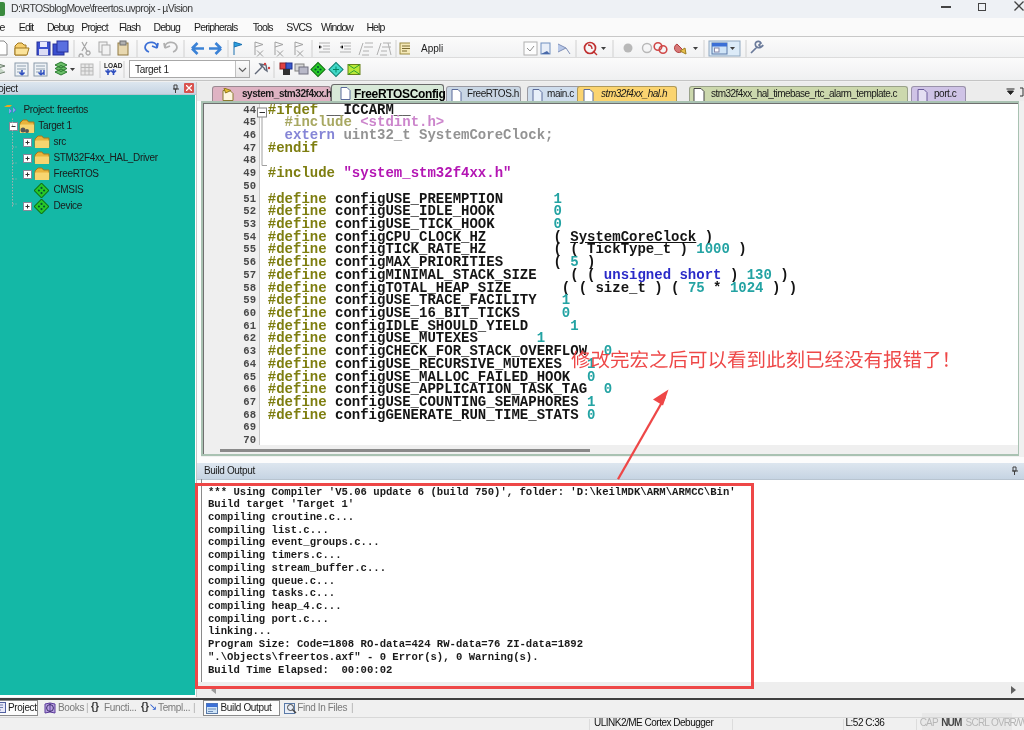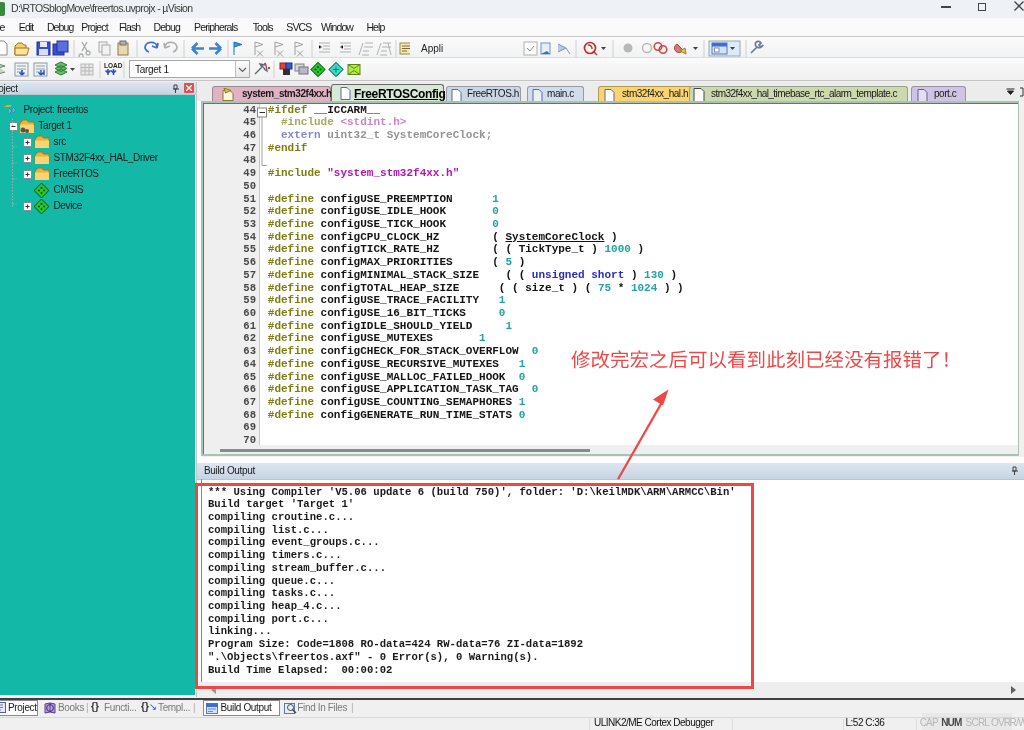--- a/index.html
+++ b/index.html
@@ -270,21 +270,21 @@
       <path d="M1 0.5 h6 l3 3 v9 h-9 z" fill="#fff" stroke="#5a6a9a"></path>
     </svg>
   <span style="position:absolute;left:20px;top:1px;font-size:10px;letter-spacing:-0.45px;color:#1a1a1a;">FreeRTOS.h</span>
 </div>
 <div class="abs" style="left:527px;top:85.5px;width:57px;height:15.5px;background:#cfdded;border:1px solid #9a9aa2;border-bottom:none;border-radius:3px 3px 0 0;">
   <svg style="position:absolute;left:3.5px;top:2.5px" width="11" height="13">
       <path d="M1 0.5 h6 l3 3 v9 h-9 z" fill="#e8f0fa" stroke="#5a6a9a"></path>
     </svg>
   <span style="position:absolute;left:19px;top:1px;font-size:10px;letter-spacing:-0.45px;color:#1a1a1a;">main.c</span>
 </div>
-<div class="abs" style="left:598px;top:85.5px;width:100px;height:18px;background:#fbd470;border:1px solid #b09a5a;border-bottom:none;border-radius:3px 3px 0 0;">
+<div class="abs" style="left:577px;top:85.5px;width:100px;height:18px;background:#fbd470;border:1px solid #b09a5a;border-bottom:none;border-radius:3px 3px 0 0;font-style:italic;">
   <svg style="position:absolute;left:4.5px;top:2.5px" width="11" height="13">
       <path d="M1 0.5 h6 l3 3 v9 h-9 z" fill="#fff" stroke="#5a6a9a"></path>
     </svg>
   <span style="position:absolute;left:23px;top:1px;font-size:10px;letter-spacing:-0.45px;color:#1a1a1a;">stm32f4xx_hal.h</span>
 </div>
 <div class="abs" style="left:689px;top:85.5px;width:219px;height:15.5px;background:#ccd8ad;border:1px solid #9aa28a;border-bottom:none;border-radius:3px 3px 0 0;">
   <svg style="position:absolute;left:3px;top:1.5px" width="12" height="14">
       <path d="M1 0.5 h7 l3 3 v10 h-10 z" fill="#fff" stroke="#444"></path>
     </svg>
   <span style="position:absolute;left:21px;top:1px;font-size:10px;letter-spacing:-0.55px;color:#1a1a1a;">stm32f4xx_hal_timebase_rtc_alarm_template.c</span>
@@ -333,21 +333,21 @@
         <div>68</div>
         <div>69</div>
         <div>70</div>
       </div>
   <svg class="abs" style="left:52px;top:2px" width="14" height="70">
     <rect x="1.5" y="2" width="9" height="9" fill="#fff" stroke="#848484"></rect>
     <line x1="3.5" y1="6.5" x2="9" y2="6.5" stroke="#333"></line>
     <line x1="6" y1="11" x2="6" y2="59.5" stroke="#a0a0a0"></line>
     <line x1="6" y1="59.5" x2="11" y2="59.5" stroke="#a0a0a0"></line>
   </svg>
-  <div class="abs mono" style="left:63.8px;top:-0.5px;font-size:11px;font-weight:bold;line-height:12.72px;">
+  <div class="abs mono" style="left:63.8px;top:-0.5px;font-size:14px;font-weight:bold;line-height:12.72px;">
         <div><span class="o">#ifdef</span><span class="k">&nbsp;__ICCARM__</span></div>
         <div><span class="go">&nbsp;&nbsp;#include&nbsp;</span><span class="gp">&lt;stdint.h&gt;</span></div>
         <div><span class="gb">&nbsp;&nbsp;extern&nbsp;</span><span class="gy">uint32_t&nbsp;SystemCoreClock;</span></div>
         <div><span class="o">#endif</span></div>
         <div>&nbsp;</div>
         <div><span class="o">#include&nbsp;</span><span class="m">"system_stm32f4xx.h"</span></div>
         <div>&nbsp;</div>
         <div><span class="o">#define</span><span class="k">&nbsp;configUSE_PREEMPTION&nbsp;&nbsp;&nbsp;&nbsp;&nbsp;&nbsp;</span><span class="t">1</span></div>
         <div><span class="o">#define</span><span class="k">&nbsp;configUSE_IDLE_HOOK&nbsp;&nbsp;&nbsp;&nbsp;&nbsp;&nbsp;&nbsp;</span><span class="t">0</span></div>
         <div><span class="o">#define</span><span class="k">&nbsp;configUSE_TICK_HOOK&nbsp;&nbsp;&nbsp;&nbsp;&nbsp;&nbsp;&nbsp;</span><span class="t">0</span></div>

